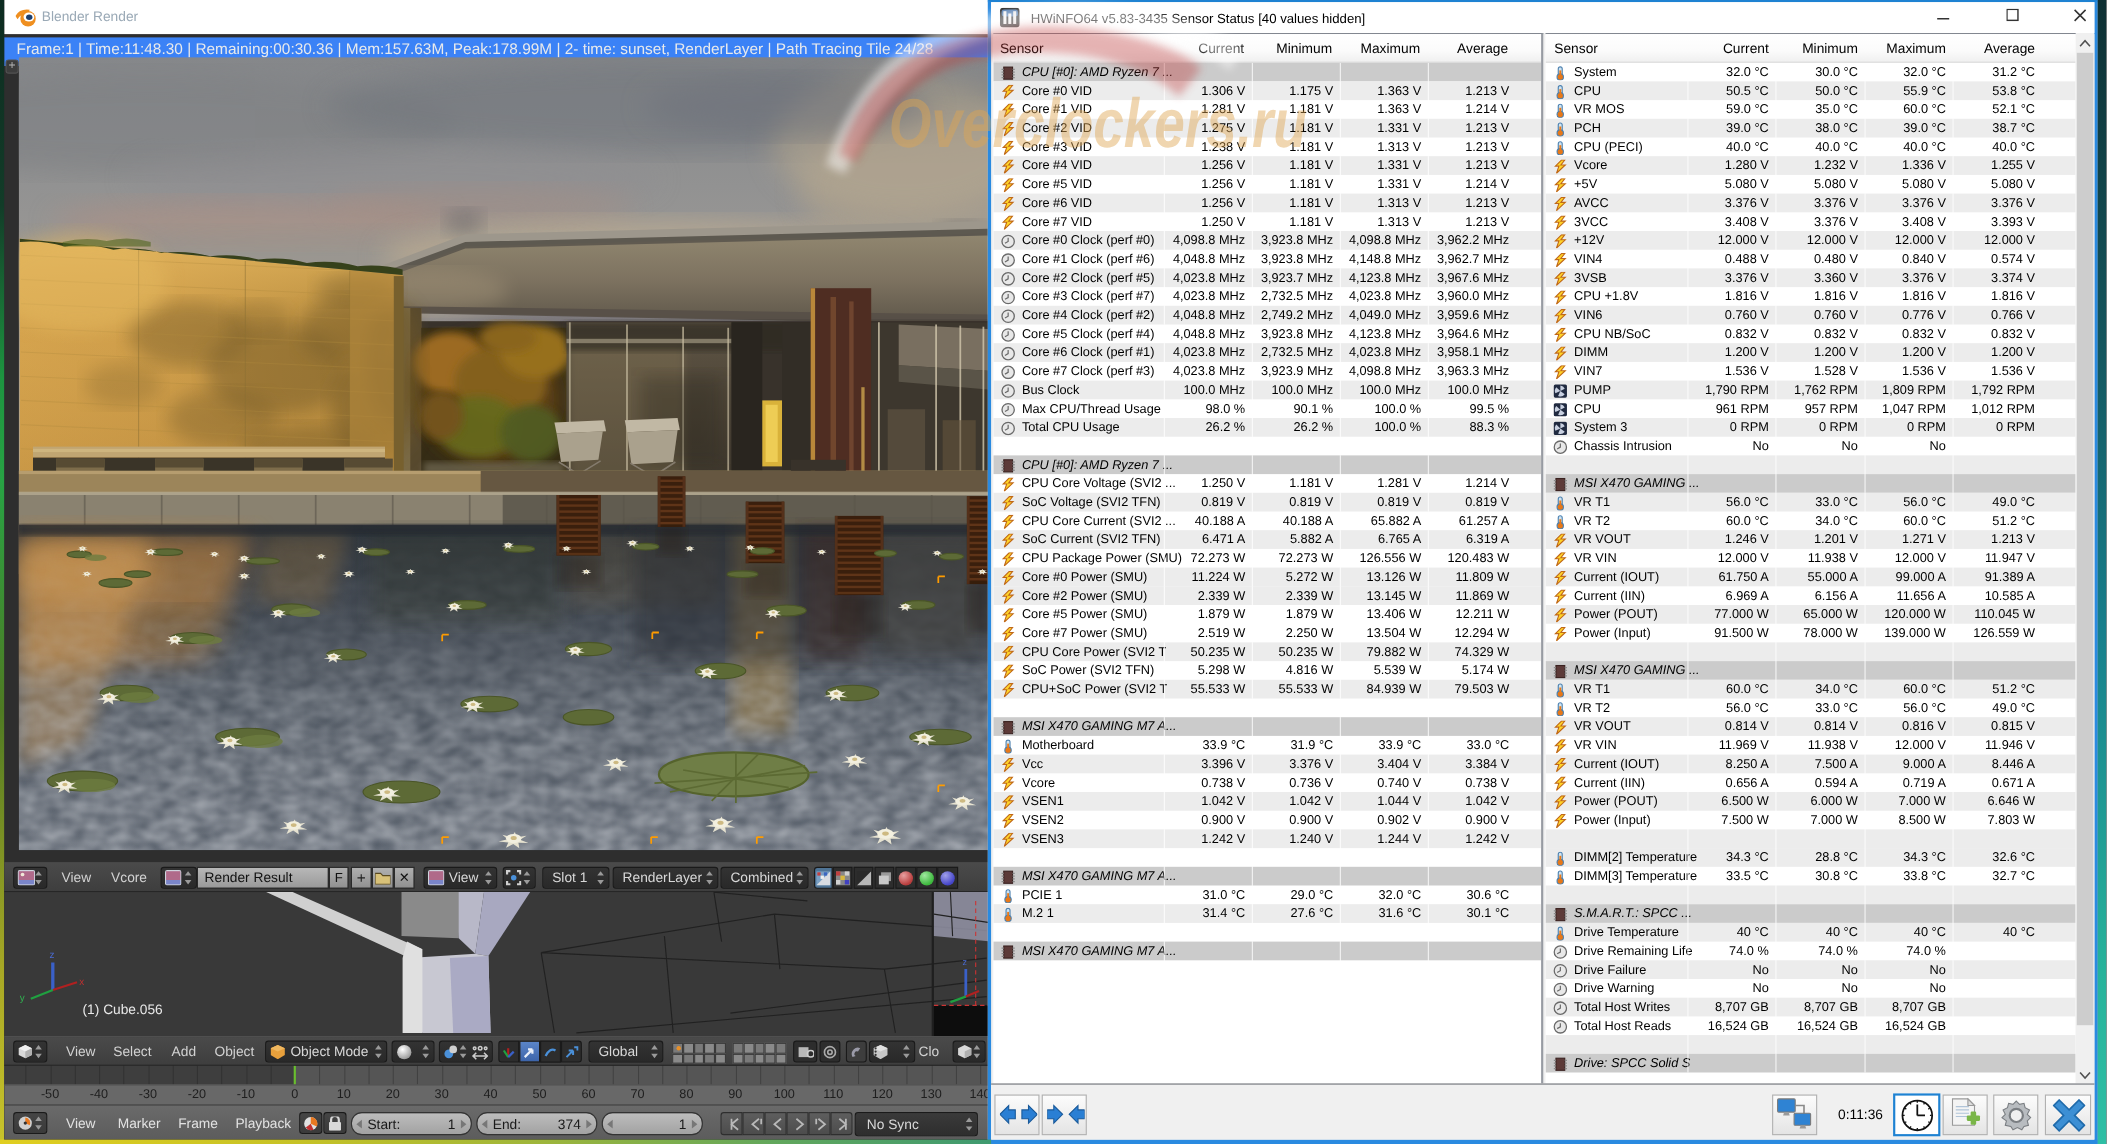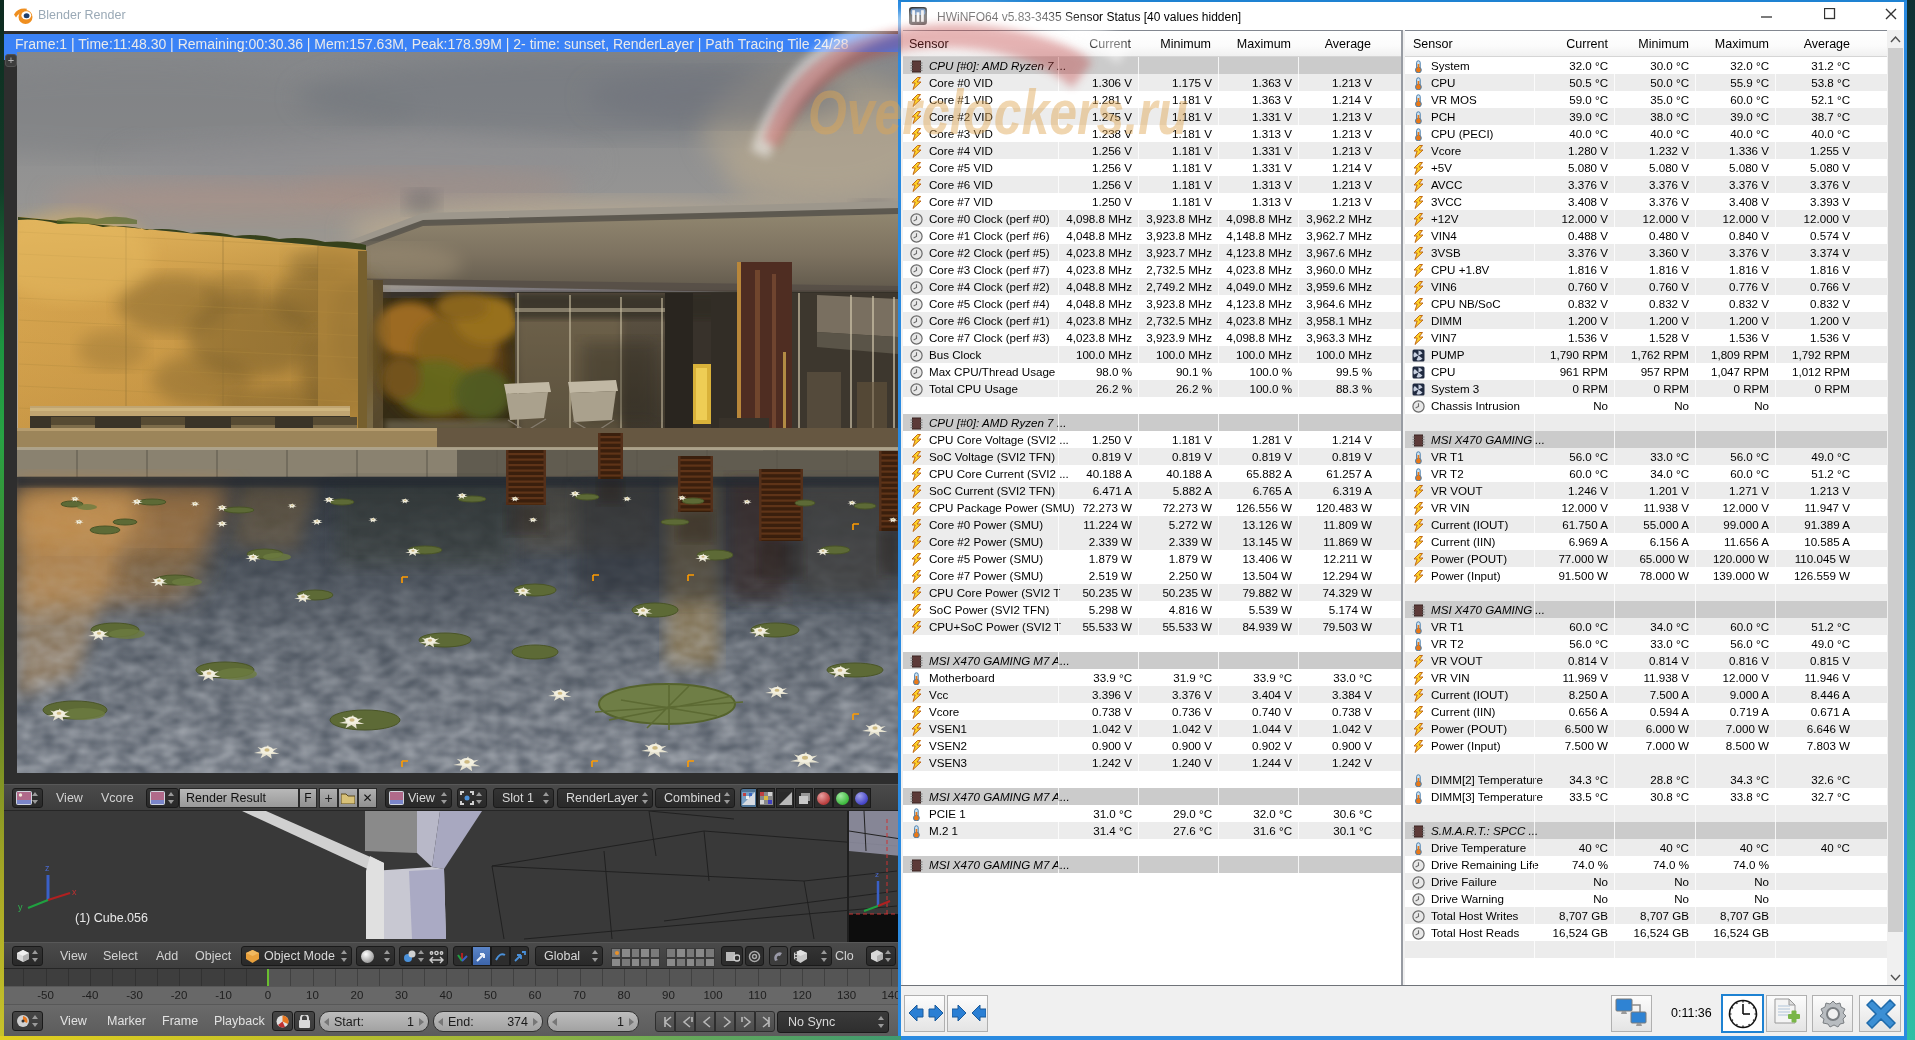--- a/index.html
+++ b/index.html
@@ -2232,20 +2232,32 @@
         </div>
         <div class="hwrow odd">
           <div class="lab" style="width:129px">
             <span></span>
           </div>
           <div class="v" style="width:80px"></div>
           <div class="v" style="width:81px"></div>
           <div class="v" style="width:80px"></div>
           <div class="v" style="width:81px"></div>
         </div>
+        <div class="hwrow sect">
+          <div class="lab" style="width:129px">
+            <svg width="13" height="13" viewBox="0 0 13 13">
+              <use href="#ic-chip"></use>
+            </svg>
+            <span>Drive: SPCC Solid S</span>
+          </div>
+          <div class="v" style="width:80px"></div>
+          <div class="v" style="width:81px"></div>
+          <div class="v" style="width:80px"></div>
+          <div class="v" style="width:81px"></div>
+        </div>
       </div>
 <div class="abs" style="left:986px;top:29px;width:17px;height:954px;background:#f0f0f0">
 <svg class="abs" style="left:3px;top:4px" width="11" height="10">
           <path d="M1,7 L5.5,2 L10,7" fill="none" stroke="#505050" stroke-width="1.4"></path>
         </svg>
 <div class="abs" style="left:1px;top:17px;width:15px;height:884px;background:#cdcdcd"></div>
 <svg class="abs" style="left:3px;top:941px" width="11" height="10">
           <path d="M1,3 L5.5,8 L10,3" fill="none" stroke="#505050" stroke-width="1.4"></path>
         </svg>
 </div>

